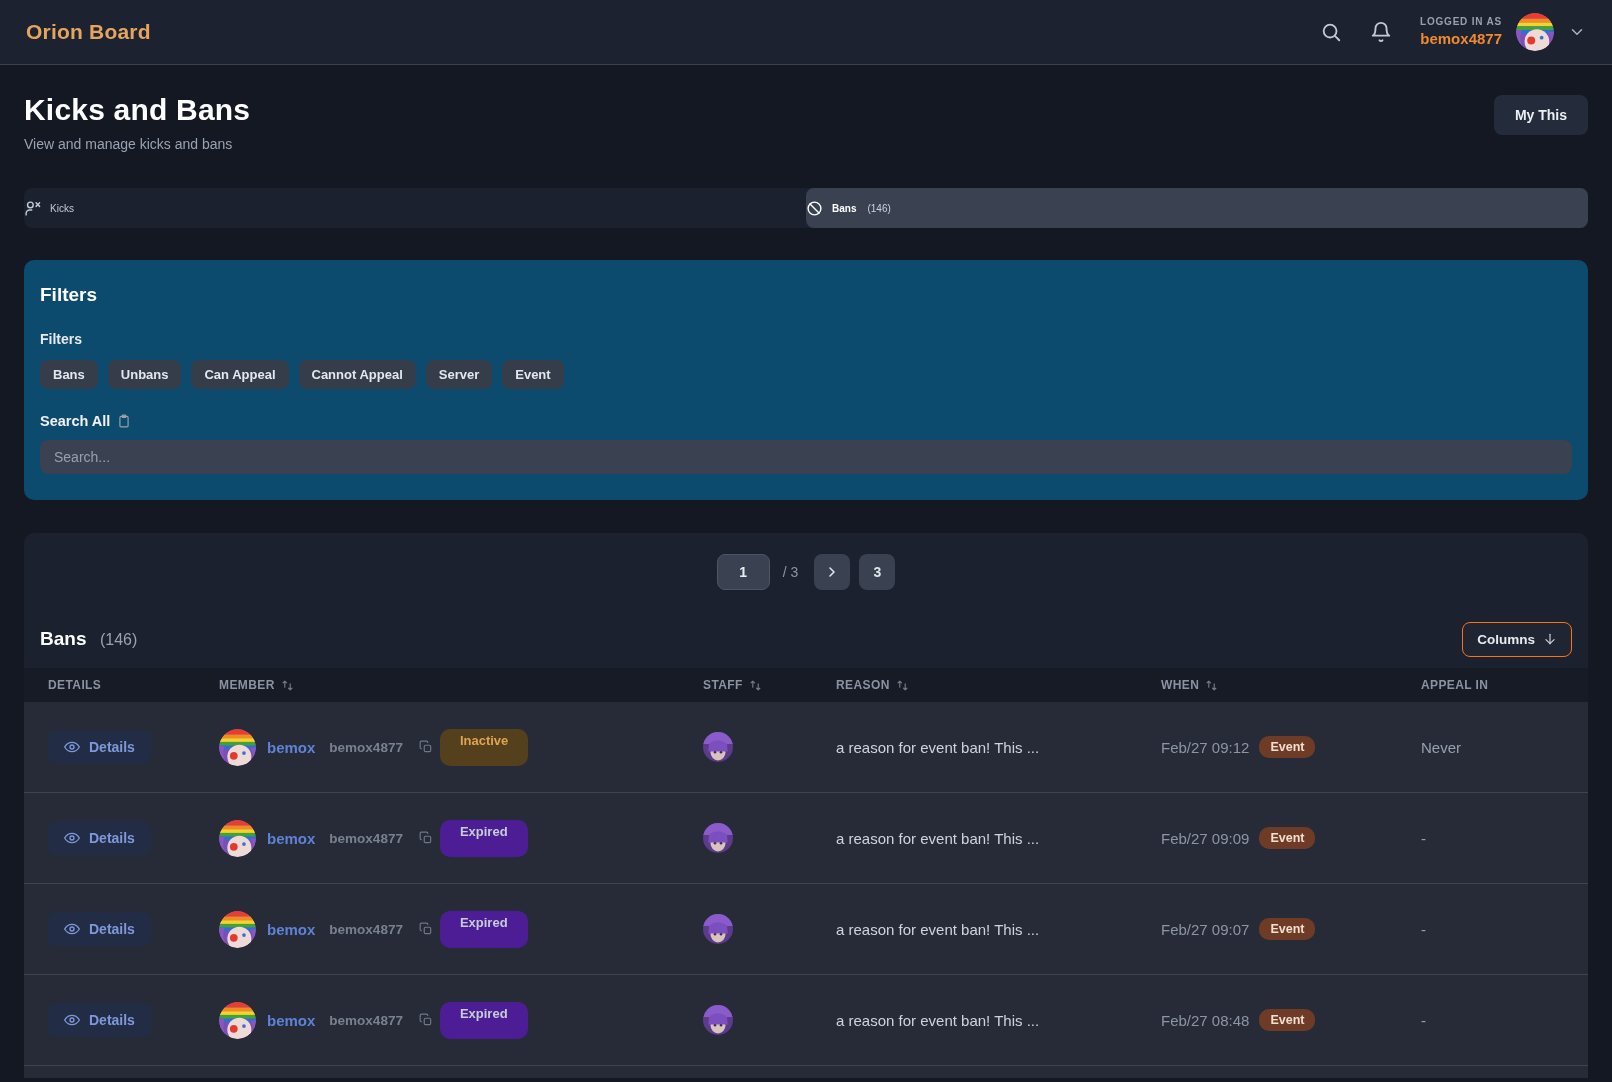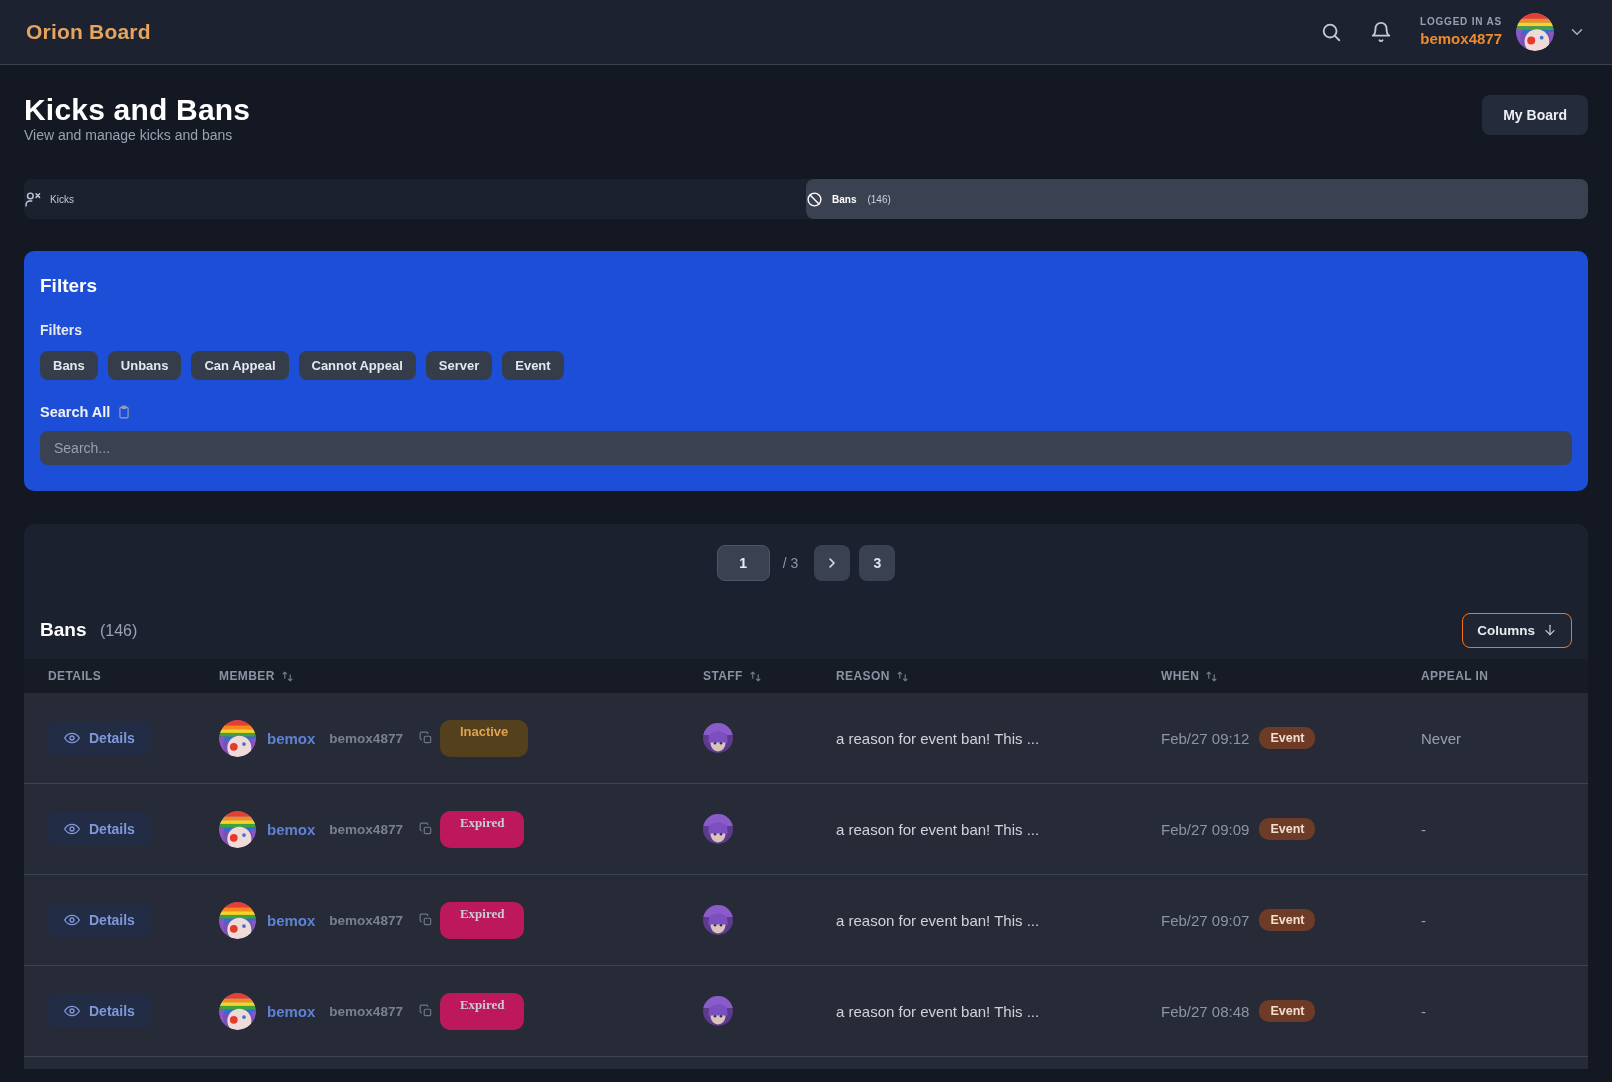--- a/index.html
+++ b/index.html
@@ -24,38 +24,38 @@
   .login-label { font-size:10px; font-weight:700; letter-spacing:.8px; color:#98a0b0; }
   .login-user  { font-size:15px; font-weight:700; color:#f08a2e; }
   .user-group { display:flex; align-items:center; gap:14px; cursor:pointer; }
   .avatar38 { width:38px; height:38px; border-radius:50%; overflow:hidden; flex:0 0 auto; }
   .chev { width:18px; height:18px; color:#aab2c0; }
 
   
   .main { padding:0 24px; }
   .page-head { display:flex; justify-content:space-between; align-items:flex-start; margin-top:28px; }
   .page-title { font-size:30px; font-weight:700; color:#fff; margin:0; letter-spacing:.2px; }
-  .page-sub { font-size:14px; color:#9aa3b3; }
+  .page-sub { font-size:14px; color:#9aa3b3; margin-top:9px; }
   .mybans-btn {
     background:#242b3a; color:#eceff4; border:none; border-radius:8px;
     font-family:inherit; font-size:14px; font-weight:700; padding:12px 21px; cursor:pointer; margin-top:2px;
   }
 
   
   .tabs { margin-top:36px; display:flex; background:#1b212e; border-radius:8px; height:40px; }
   .tab {
     flex:1; display:flex; align-items:center; gap:9px;
     color:#c2c9d6; font-size:10px; border-radius:8px; cursor:pointer;
   }
   .tab .ticon { width:17px; height:17px; }
   .tab.active { background:#3a4150; color:#fff; font-weight:700; }
   .tab .count { color:#ccd2dd; font-weight:400; margin-left:2px; }
 
   
-  .filters-card { margin-top:32px; background:#1d4ed8; border-radius:10px; padding:24px 16px 26px 16px; }
+  .filters-card { margin-top:32px; background:#0c4a6e; border-radius:10px; padding:24px 16px 26px 16px; }
   .card-title { font-size:19px; font-weight:700; color:#fff; }
   .group-label { font-size:14px; font-weight:700; color:#e6e9ee; margin-top:25px; }
   .chips { display:flex; gap:10px; margin-top:13px; }
   .chip {
     background:#353c4a; color:#e3e7ee; font-size:13px; font-weight:700;
     padding:7px 13px; border-radius:8px; border:none; font-family:inherit; cursor:pointer;
   }
   .search-label { margin-top:24px; display:flex; align-items:center; gap:7px; font-size:14.5px; font-weight:700; color:#f0f2f6; }
   .clip-icon { width:14px; height:14px; color:#9aa2b2; cursor:pointer; }
   .search-input {
@@ -107,21 +107,21 @@
   .details-btn svg { width:16px; height:16px; }
 
   .member-cell { display:flex; flex-direction:row; gap:7px; }
   .member-top { display:flex; align-items:center; gap:11px; }
   .avatar36 { width:37px; height:37px; border-radius:50%; overflow:hidden; flex:0 0 auto; }
   .m-name { color:#5f82d6; font-size:15px; font-weight:700; cursor:pointer; }
   .m-tag  { color:#79818f; font-size:13.5px; font-weight:700; margin-left:3px; }
   .copy-icon { width:14px; height:14px; color:#6f7888; margin-left:5px; cursor:pointer; }
   .badge { display:inline-block; width:max-content; border-radius:10px; padding:4px 20px; font-size:13px; font-weight:700; }
   .s-inactive { background:#54401d; color:#dfa352; }
-  .s-expired  { background:#be185d; color:#c6cdd8;font-family:Liberation Serif, serif; }
+  .s-expired  { background:#4c1d95; color:#c6cdd8; }
 
   .avatar30 { width:30px; height:30px; border-radius:50%; overflow:hidden; }
   .reason { color:#ced3dc; font-size:15px; }
   .when-cell { display:flex; align-items:center; gap:10px; }
   .when-text { color:#8d95a5; font-size:15px; }
   .badge-event { background:#6e3c26; color:#f3ddcf; border-radius:10px; padding:4px 11px; font-size:12.5px; font-weight:700; }
   .appeal { color:#98a0af; font-size:15px; }
   .partial-row { background:#262b37; height:12px; }
 </style>
 </head>
@@ -194,21 +194,21 @@
   </div>
 </header>
 
 <div class="main">
 
   <div class="page-head">
     <div>
       <h1 class="page-title">Kicks and Bans</h1>
       <div class="page-sub">View and manage kicks and bans</div>
     </div>
-    <button class="mybans-btn">My Board</button>
+    <button class="mybans-btn">My This</button>
   </div>
 
   <div class="tabs">
     <div class="tab">
       <span class="ticon">
         <svg viewBox="0 0 24 24" fill="none" stroke="currentColor" stroke-width="2" stroke-linecap="round" stroke-linejoin="round">
             <circle cx="9" cy="7" r="4"></circle>
             <path d="M3 21v-2a5 5 0 0 1 5-5h3"></path>
             <line x1="17" y1="4" x2="22" y2="9"></line>
             <line x1="22" y1="4" x2="17" y2="9"></line>

